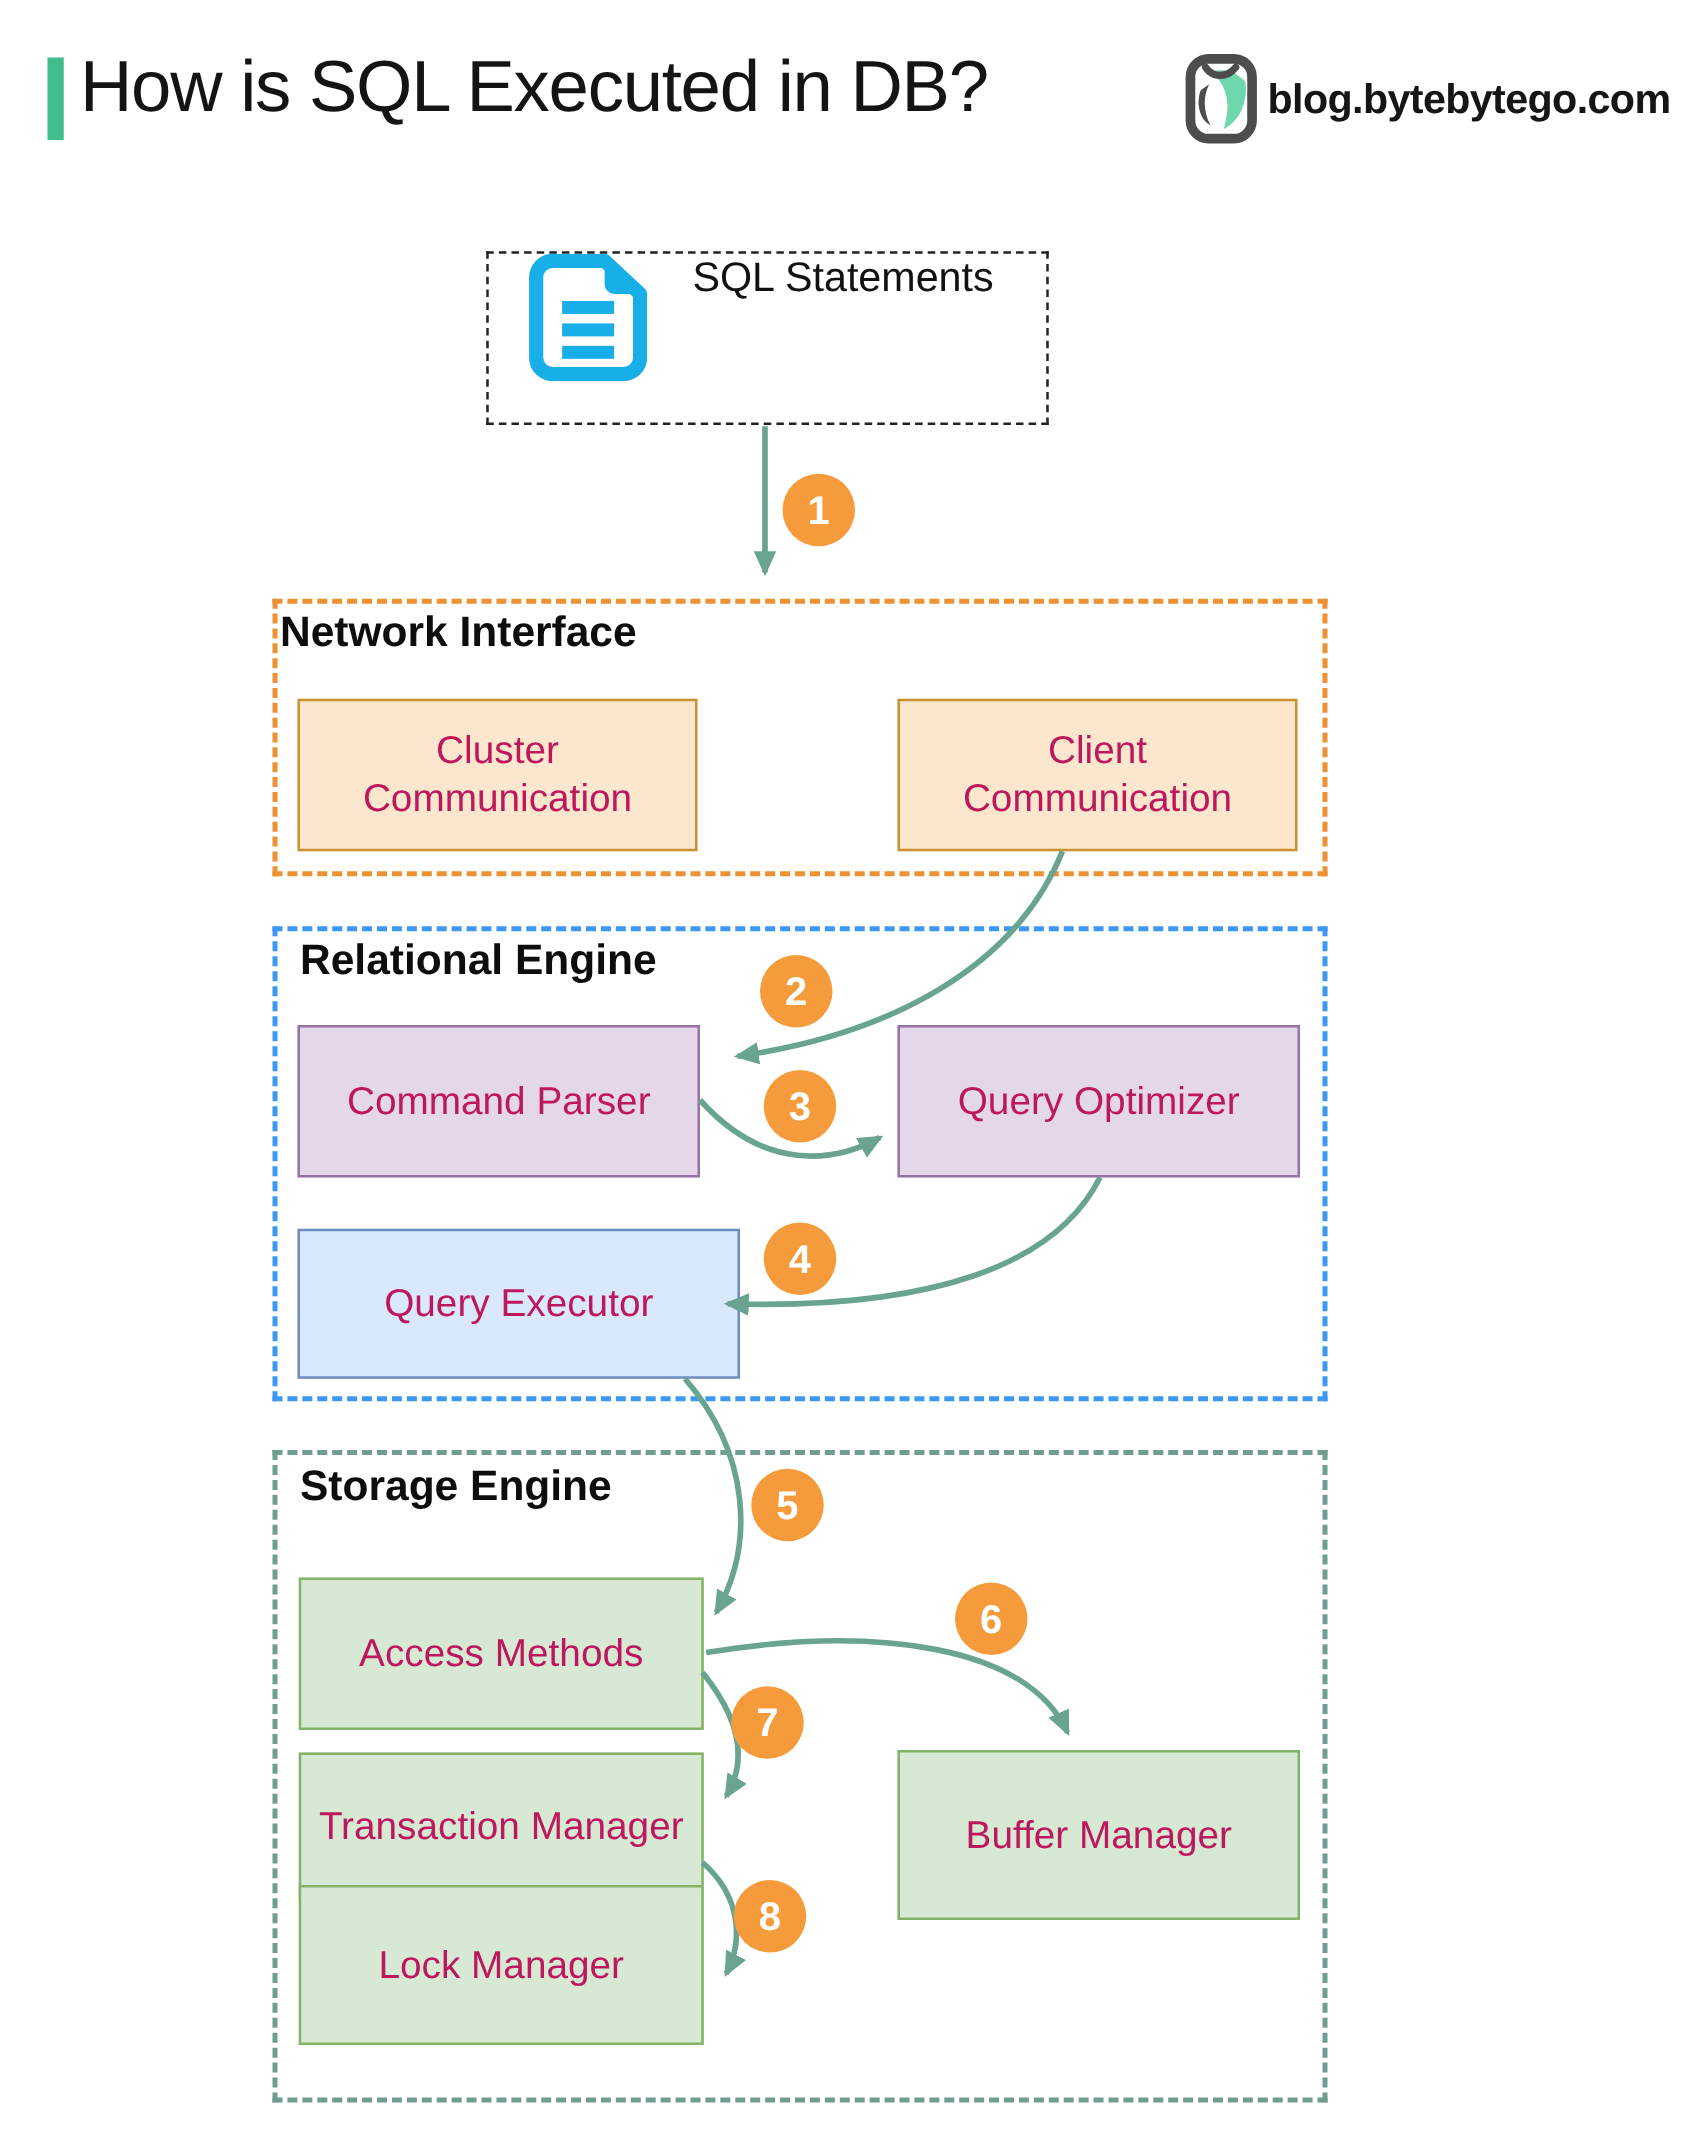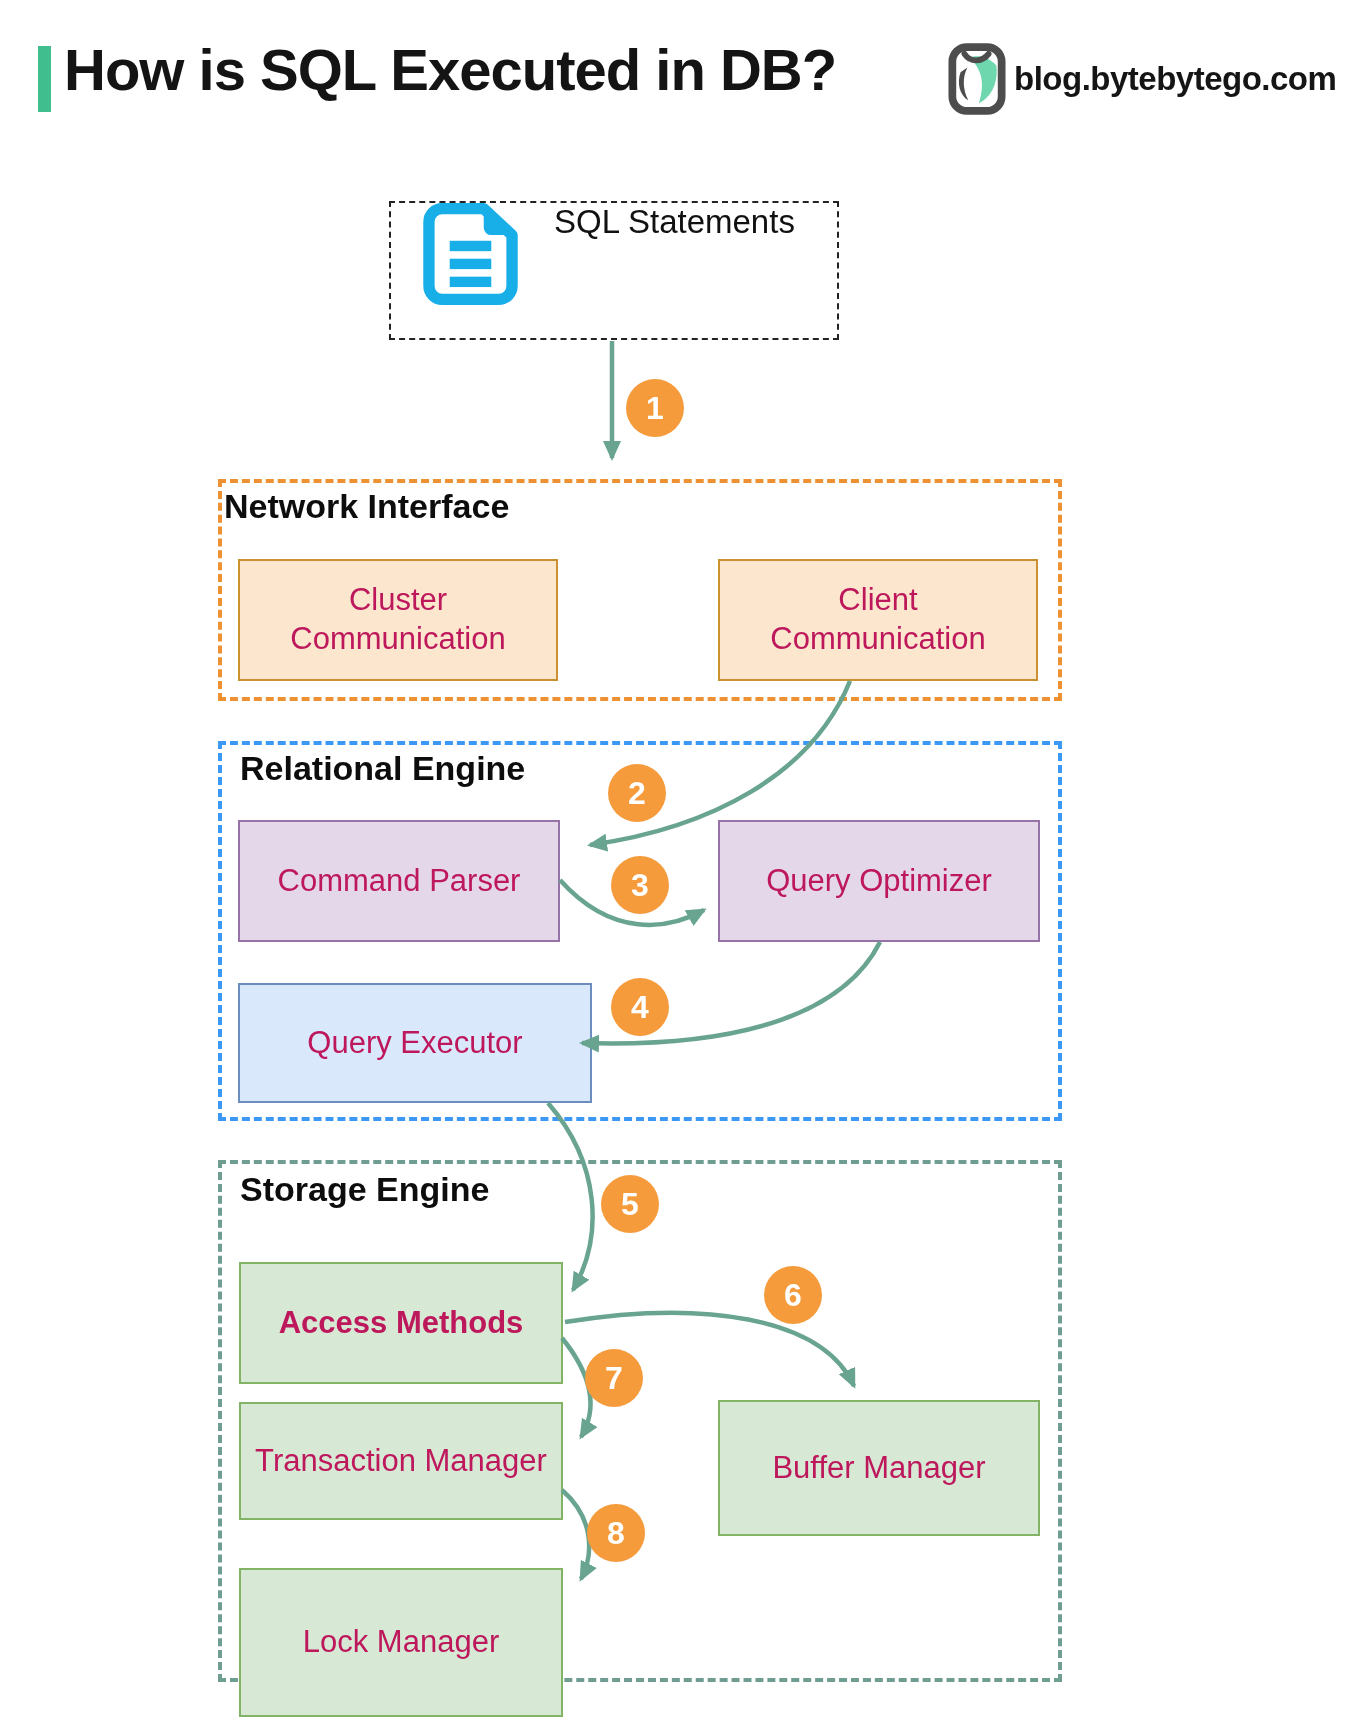--- a/index.html
+++ b/index.html
@@ -10,21 +10,21 @@
     font-family:"Liberation Sans","DejaVu Sans",sans-serif;
     overflow:hidden;
   }
   
   .accent-bar{
     position:absolute;left:38px;top:46px;width:13px;height:66px;
     background:#41be8e;
   }
   .page-title{
     position:absolute;left:64px;top:36px;
-    font-size:58px;font-weight:700;color:#141414;letter-spacing:-1px;
+    font-size:58px;font-weight:400;color:#141414;letter-spacing:-1px;
     white-space:nowrap;
   }
   .logo{position:absolute;left:948px;top:42px;display:flex;align-items:center;}
   .logo-icon{width:58px;height:74px;display:block;}
   .logo-text{
     font-size:33px;font-weight:700;color:#151515;margin-left:8px;
     letter-spacing:-0.5px;white-space:nowrap;
   }
   
   .sql-box{
@@ -51,24 +51,24 @@
   }
   .node-orange{background:#fce6cd;border:2px solid #c9912f;}
   .node-purple{background:#e4d7ea;border:2px solid #9673a6;}
   .node-blue  {background:#dae8fc;border:2px solid #6c8ebf;}
   .node-green {background:#d7e8d4;border:2px solid #82b366;}
   .n-cluster    {left:238px;top:559px;width:320px;height:122px;}
   .n-client     {left:718px;top:559px;width:320px;height:122px;}
   .n-parser     {left:238px;top:820px;width:322px;height:122px;}
   .n-optimizer  {left:718px;top:820px;width:322px;height:122px;}
   .n-executor   {left:238px;top:983px;width:354px;height:120px;}
-  .n-access     {left:239px;top:1262px;width:324px;height:122px;font-weight:bold;}
+  .n-access     {left:239px;top:1262px;width:324px;height:122px;}
   .n-transaction{left:239px;top:1402px;width:324px;height:118px;}
   .n-buffer     {left:718px;top:1400px;width:322px;height:136px;}
-  .n-lock       {left:239px;top:1568px;width:324px;height:149px;}
+  .n-lock       {left:239px;top:1508px;width:324px;height:128px;}
   
   #arrows{position:absolute;left:0;top:0;z-index:3;pointer-events:none;}
   
   .badge{
     position:absolute;width:58px;height:58px;border-radius:50%;
     background:#f59b3c;color:#ffffff;font-size:32px;font-weight:700;
     display:flex;align-items:center;justify-content:center;
     transform:translate(-50%,-50%);z-index:5;
   }
   .b1{left:655px;top:408px;}

